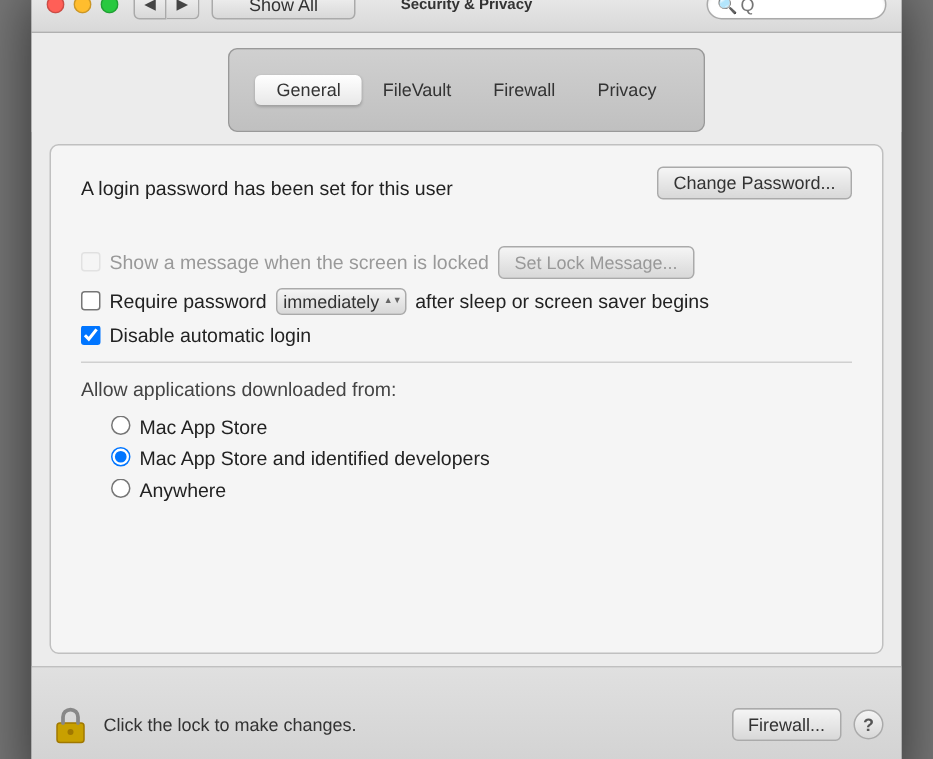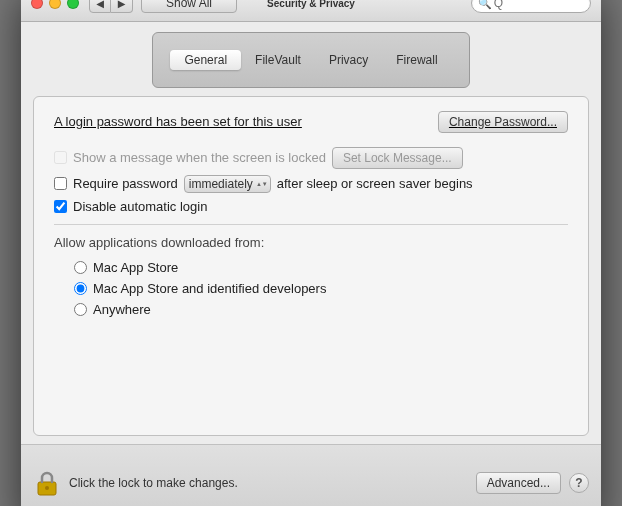--- a/index.html
+++ b/index.html
@@ -158,24 +158,23 @@
       margin: 8px 12px;
       background: #f5f5f5;
       border: 1px solid #c0c0c0;
       border-radius: 6px;
       padding: 14px 20px 16px;
       min-height: 340px;
     }
 
     .password-row {
       display: flex;
-      align-items: center;
+      align-items: flex-end;
       justify-content: space-between;
-      margin-bottom: 14px;
-      text-decoration: underline;
+      margin-bottom: 31px;
     }
 
     .password-text {
       font-size: 13px;
       color: #222;
     }
 
     .change-password-btn {
       background: linear-gradient(to bottom, #f5f5f5, #d8d8d8);
       border: 1px solid #aaa;
@@ -260,21 +259,21 @@
 
     .radio-group {
       display: flex;
       flex-direction: column;
       gap: 6px;
       margin-left: 20px;
     }
 
     .radio-row {
       display: flex;
-      align-items: center;
+      align-items: flex-start;
       gap: 6px;
     }
 
     .radio-row label {
       font-size: 13px;
       color: #222;
     }
 
     
     .bottombar {
@@ -356,22 +355,22 @@
     <div class="search-box">
       <span class="search-icon-char">🔍</span>
       <input type="text" placeholder="Q" style="">
     </div>
   </div>
 
   <div class="tabbar">
     <div class="tabs">
       <div class="tab active">General</div>
       <div class="tab">FileVault</div>
+      <div class="tab">Firewall</div>
       <div class="tab">Privacy</div>
-      <div class="tab">Firewall</div>
     </div>
   </div>
 
   <div class="content">
 
     <div class="password-row">
       <span class="password-text">A login password has been set for this user</span>
       <button class="change-password-btn">Change Password...</button>
     </div>
 
@@ -423,16 +422,16 @@
     </div>
   </div>
 
   <div class="bottombar">
     <svg class="lock-icon" viewBox="0 0 28 28" xmlns="http://www.w3.org/2000/svg">
       <rect x="5" y="13" width="18" height="13" rx="2" fill="#c8a000" stroke="#a07800" stroke-width="1"></rect>
       <path d="M9 13V9a5 5 0 0 1 10 0v4" fill="none" stroke="#888" stroke-width="2.5" stroke-linecap="round"></path>
       <circle cx="14" cy="19" r="2" fill="#a07800"></circle>
     </svg>
     <span class="lock-text">Click the lock to make changes.</span>
-    <button class="advanced-btn">Advanced...</button>
+    <button class="advanced-btn">Firewall...</button>
     <div class="help-btn">?</div>
   </div>
 </div>
 
 </body></html>

